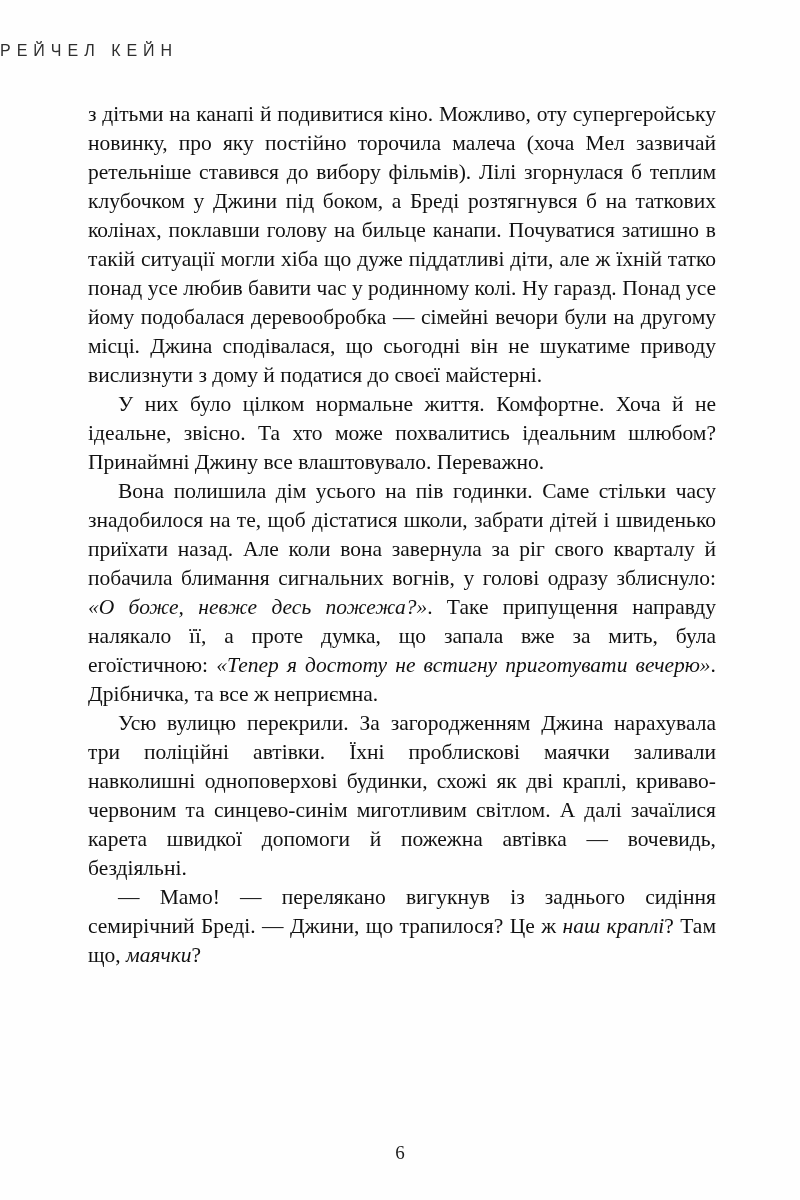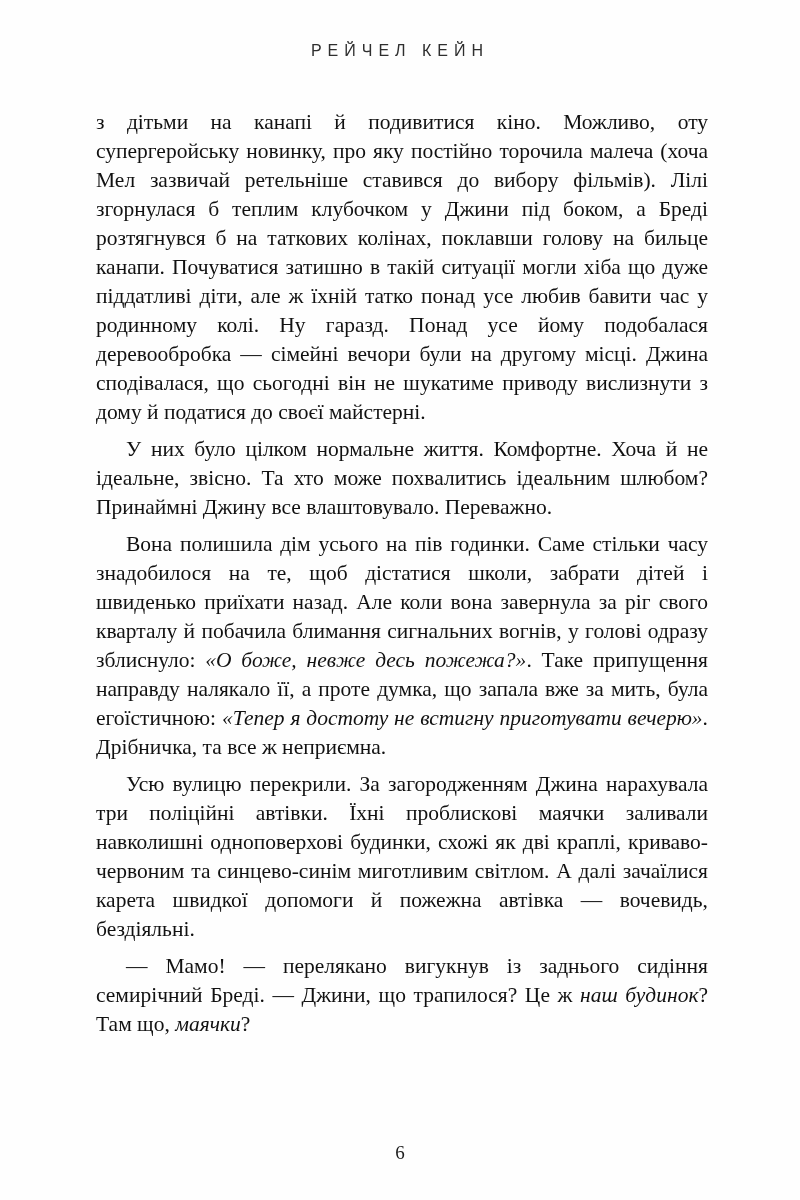--- a/index.html
+++ b/index.html
@@ -14,40 +14,40 @@
     background: #fefefe;
     font-family: "Liberation Serif", "DejaVu Serif", serif;
     color: #111111;
     overflow: hidden;
   }
   .running-header {
     position: absolute;
     top: 42px;
     left: 0;
     right: 0;
-    text-align: center;
+    text-align: left;
     font-family: "Liberation Sans", "DejaVu Sans", sans-serif;
     font-weight: 400;
     font-size: 16px;
     letter-spacing: 6px;
     color: #2e2e2e;
   }
   .body-text {
     position: absolute;
     top: 100px;
     left: 88px;
     width: 628px;
     font-size: 21.5px;
     line-height: 29px;
     text-align: justify;
     hyphens: auto;
     -webkit-hyphens: auto;
   }
   .para {
-    margin: 8px;
+    margin: 0;
     padding: 0;
   }
   .para.indent {
     text-indent: 30px;
     font-family: Liberation Serif, serif;
   }
   .para em {
     font-style: italic;
   }
   .page-number {
@@ -64,17 +64,17 @@
 <body>
 
 <div class="page">
   <div class="running-header">РЕЙЧЕЛ КЕЙН</div>
 
   <div class="body-text">
       <p class="para"><span>з дітьми на канапі й подивитися кіно. Можливо, оту супергеройську новинку, про яку постійно торочила малеча (хоча Мел зазвичай ретельніше ставився до вибору фільмів). Лілі згорнулася б теплим клубочком у Джини під боком, а Бреді розтягнувся б на таткових колінах, поклавши голову на бильце канапи. Почуватися затишно в такій ситуації могли хіба що дуже піддатливі діти, але ж їхній татко понад усе любив бавити час у родинному колі. Ну гаразд. Понад усе йому подобалася деревообробка — сімейні вечори були на другому місці. Джина сподівалася, що сьогодні він не шукатиме приводу вислизнути з дому й податися до своєї майстерні.</span></p>
       <p class="para indent"><span>У них було цілком нормальне життя. Комфортне. Хоча й не ідеальне, звісно. Та хто може похвалитись ідеальним шлюбом? Принаймні Джину все влаштовувало. Переважно.</span></p>
       <p class="para indent"><span>Вона полишила дім усього на пів годинки. Саме стільки часу знадобилося на те, щоб дістатися школи, забрати дітей і швиденько приїхати назад. Але коли вона завернула за ріг свого кварталу й побачила блимання сигнальних вогнів, у голові одразу зблиснуло: </span><em>«О боже, невже десь пожежа?»</em><span>. Таке припущення направду налякало її, а проте думка, що запала вже за мить, була егоїстичною: </span><em>«Тепер я достоту не встигну приготувати вечерю»</em><span>. Дрібничка, та все ж неприємна.</span></p>
       <p class="para indent"><span>Усю вулицю перекрили. За загородженням Джина нарахувала три поліційні автівки. Їхні проблискові маячки заливали навколишні одноповерхові будинки, схожі як дві краплі, криваво-червоним та синцево-синім миготливим світлом. А далі зачаїлися карета швидкої допомоги й пожежна автівка — вочевидь, бездіяльні.</span></p>
-      <p class="para indent"><span>— Мамо! — перелякано вигукнув із заднього сидіння семирічний Бреді. — Джини, що трапилося? Це ж </span><em>наш будинок</em><span>? Там що, </span><em>маячки</em><span>?</span></p>
+      <p class="para indent"><span>— Мамо! — перелякано вигукнув із заднього сидіння семирічний Бреді. — Джини, що трапилося? Це ж </span><em>наш краплі</em><span>? Там що, </span><em>маячки</em><span>?</span></p>
     </div>
 
   <div class="page-number">6</div>
 </div>
 
 </body></html>

